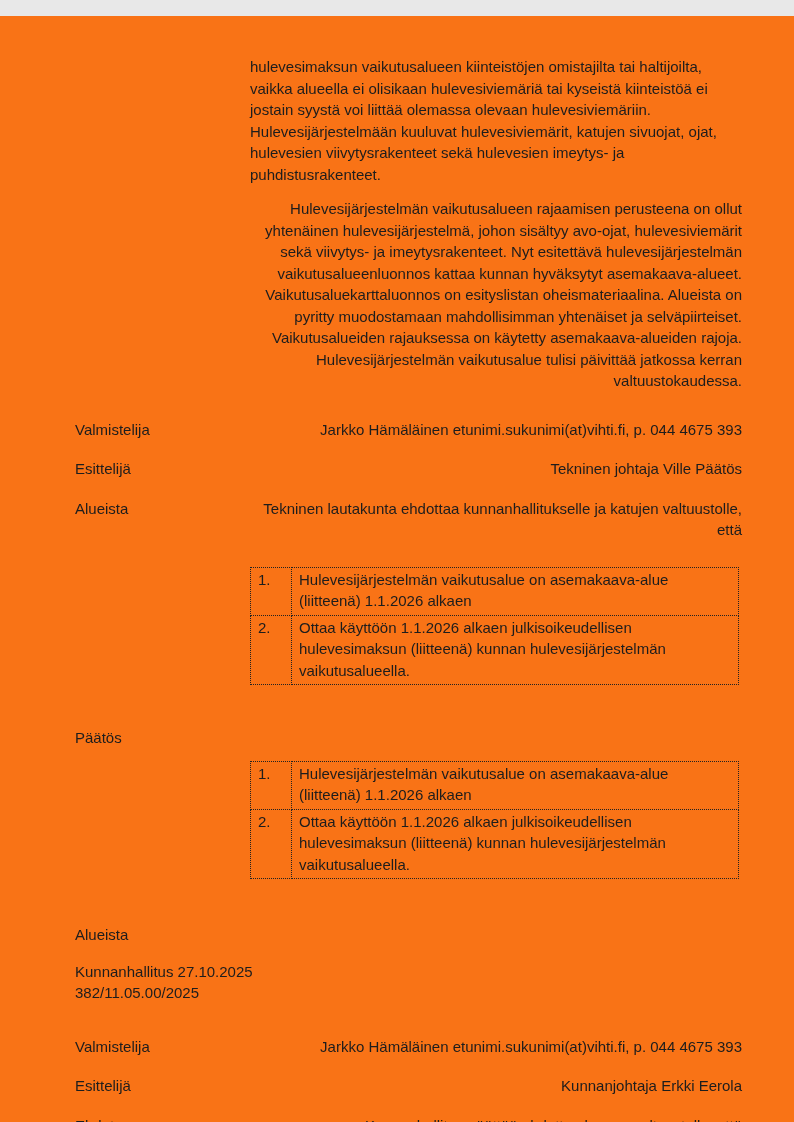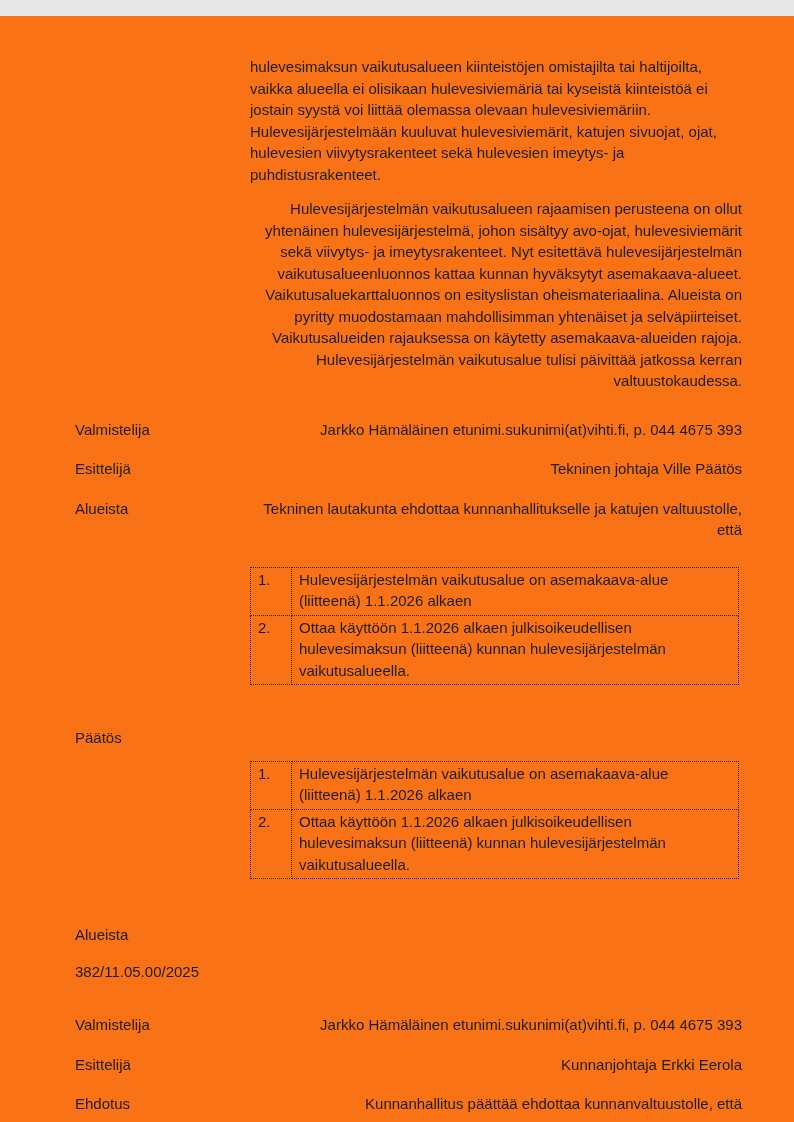--- a/index.html
+++ b/index.html
@@ -114,20 +114,21 @@
     </tr>
   </tbody>
     </table>
 
   <div class="label-row mt-tiedoksi">
     <span class="label">Alueista</span>
   </div>
 
   <div class="label-row mt-ref">
     <span>
+      <div>Kunnanhallitus 27.10.2025</div>
       <div>382/11.05.00/2025</div>
     </span>
   </div>
 
   <div class="label-row mt-val2">
     <span class="label">Valmistelija</span>
     <span class="value">Jarkko Hämäläinen etunimi.sukunimi(at)vihti.fi, p. 044 4675 393</span>
   </div>
 
   <div class="label-row mt-row">

